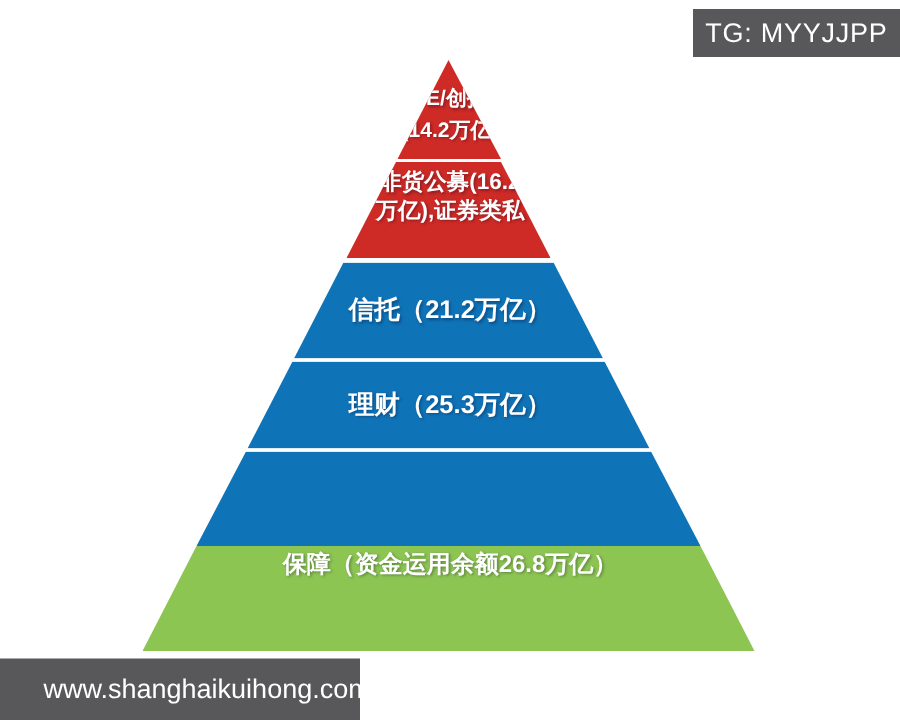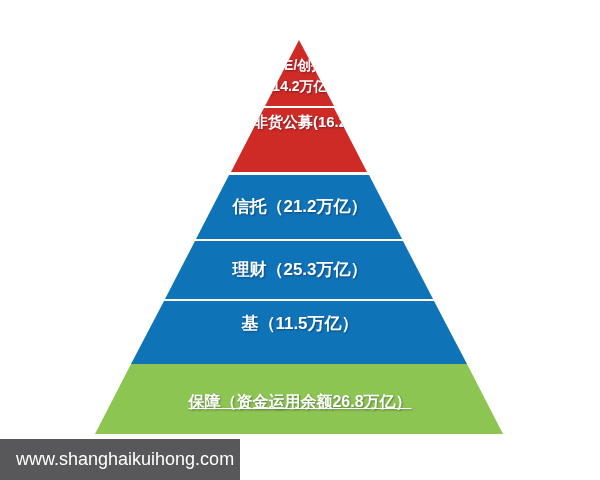--- a/index.html
+++ b/index.html
@@ -10,21 +10,21 @@
   
   .badge{
     position:absolute;top:6px;right:0;width:138px;height:32px;
     background:#58585A;color:#ffffff;display:flex;align-items:center;justify-content:center;
     font-size:18px;letter-spacing:.5px;
   }
   
   .watermark{
     position:absolute;left:0;top:439px;width:240px;height:41px;box-sizing:border-box;
     background:#58585A;color:#ffffff;display:flex;align-items:center;
-    padding-left:16px;font-size:18px;
+    padding-left:29px;font-size:18px;
   }
   
   .level{position:absolute;left:0;width:600px;color:#fff;font-weight:bold;}
   .level .txt{
     position:absolute;left:0;right:0;top:0;bottom:0;
     display:flex;flex-direction:column;align-items:center;justify-content:center;
     text-align:center;text-shadow:1px 1px 2px rgba(0,0,30,.35);
   }
   .red{background:#CE2A26;}
   .blue{background:#0F73B8;}
@@ -39,56 +39,59 @@
   .lvl3{top:175px;height:64px;clip-path:polygon(229px 0,369px 0,402px 64px,196px 64px);}
   .lvl3 .txt{font-size:17px;line-height:24px;}
 
   .lvl4{top:241px;height:58px;clip-path:polygon(195px 0,403px 0,433px 58px,165px 58px);}
   .lvl4 .txt{font-size:17px;line-height:24px;}
 
   .lvl5{top:301px;height:63px;clip-path:polygon(164px 0,434px 0,467px 63px,131px 63px);}
   .lvl5 .txt{font-size:17px;line-height:25px;justify-content:flex-start;padding-top:10px;}
 
   .lvl6{top:364px;height:70px;clip-path:polygon(131px 0,467px 0,503px 70px,95px 70px);}
-  .lvl6 .txt{font-size:16px;line-height:26px;justify-content:flex-start;padding-top:25px;text-decoration:underline;}
+  .lvl6 .txt{font-size:16px;line-height:26px;justify-content:flex-start;}
 </style>
 </head>
 <body>
 
 <div class="stage">
 
+  <div class="badge">
+    <span>TG: MYYJJPP</span>
+  </div>
 
   <div class="level red lvl1">
     <div class="txt">
       <div>PE/创投</div>
       <div>(14.2万亿)</div>
     </div>
   </div>
 
   <div class="level red lvl2">
     <div class="txt">
       <div>非货公募(16.2</div>
+      <div>万亿),证券类私</div>
     </div>
   </div>
 
   <div class="level blue lvl3">
     <div class="txt">
       <div>信托（21.2万亿）</div>
     </div>
   </div>
 
   <div class="level blue lvl4">
     <div class="txt">
       <div>理财（25.3万亿）</div>
     </div>
   </div>
 
   <div class="level blue lvl5">
     <div class="txt">
-      <div>基（11.5万亿）</div>
     </div>
   </div>
 
   <div class="level green lvl6">
     <div class="txt">
       <div>保障（资金运用余额26.8万亿）</div>
     </div>
   </div>
 
   <div class="watermark">

